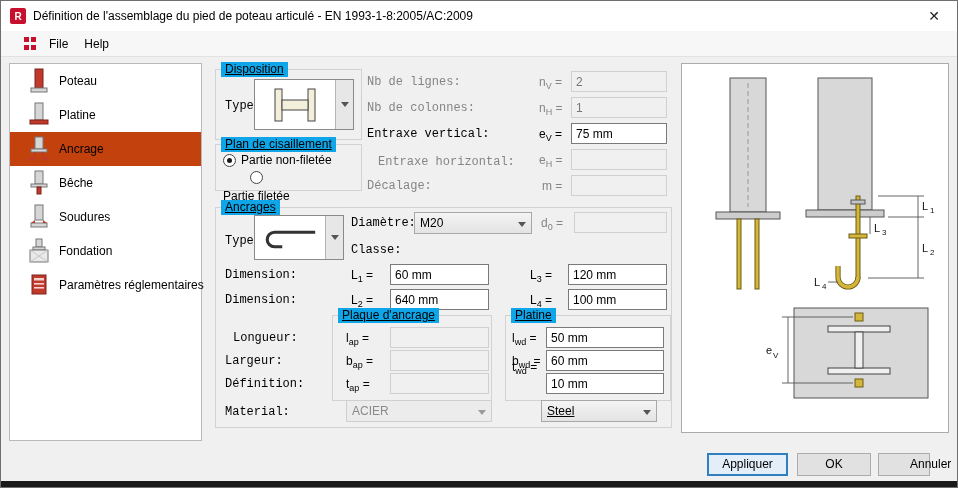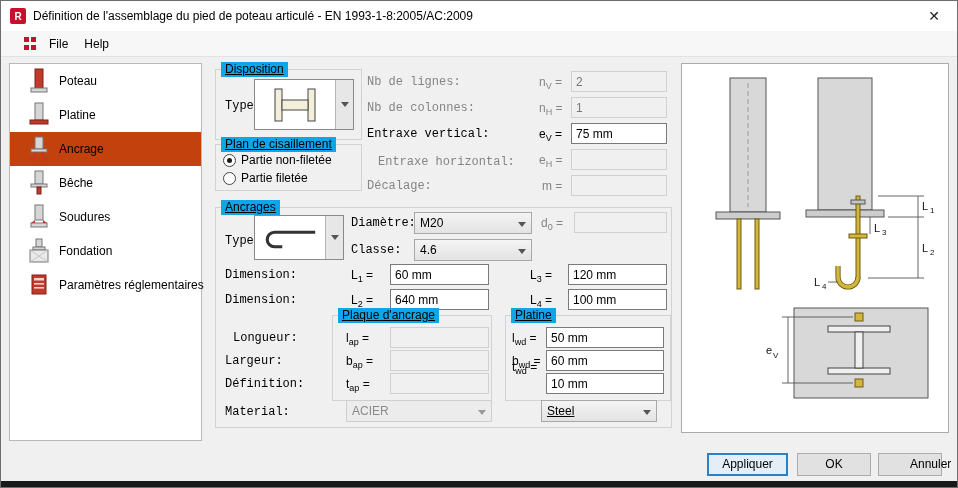--- a/index.html
+++ b/index.html
@@ -218,21 +218,21 @@
   <span class="sym dis" style="left:541px;top:175px;"><span>m</span><sub></sub> <span>=</span></span>
   <div class="field disabled" style="left:570px;top:174px;width:96px;"></div>
 
   <div class="groupbox" style="left:214px;top:143px;width:147px;height:47px;">
     <span class="legend">Plan de cisaillement</span>
   </div>
   <div class="radio checked" style="left:222px;top:152px;">
     <span class="rdot"></span>
     <span>Partie non-filetée</span>
   </div>
-  <div class="radio" style="left:222px;top:170px;">
+  <div class="radio" style="left:222px;top:170px;flex-direction:column;">
     <span class="rdot"></span>
     <span>Partie filetée</span>
   </div>
 
   <div class="groupbox" style="left:214px;top:206px;width:457px;height:221px;">
     <span class="legend">Ancrages</span>
   </div>
   <span class="lbl" style="left:224px;top:230px;">Type:</span>
   <div class="imgcombo" style="left:253px;top:214px;width:90px;height:45px;">
     <span class="imgarea">
@@ -246,23 +246,20 @@
   </div>
 
   <span class="lbl" style="left:350px;top:212px;">Diamètre:</span>
   <div class="combo" style="left:413px;top:211px;width:118px;">
     <span>M20</span><span class="arr"></span>
   </div>
   <span class="sym dis" style="left:540px;top:212px;"><span>d</span><sub>0</sub> <span>=</span></span>
   <div class="field disabled" style="left:573px;top:211px;width:93px;"></div>
 
   <span class="lbl" style="left:350px;top:239px;">Classe:</span>
-  <div class="combo" style="left:413px;top:238px;width:118px;">
-    <span>4.6</span><span class="arr"></span>
-  </div>
 
   <span class="lbl" style="left:224px;top:264px;">Dimension:</span>
   <span class="sym" style="left:350px;top:264px;"><span>L</span><sub>1</sub> <span>=</span></span>
   <div class="field" style="left:389px;top:263px;width:99px;">60 mm</div>
   <span class="sym" style="left:529px;top:264px;"><span>L</span><sub>3</sub> <span>=</span></span>
   <div class="field" style="left:567px;top:263px;width:99px;">120 mm</div>
 
   <span class="lbl" style="left:224px;top:289px;">Dimension:</span>
   <span class="sym" style="left:350px;top:289px;"><span>L</span><sub>2</sub> <span>=</span></span>
   <div class="field" style="left:389px;top:288px;width:99px;">640 mm</div>
@@ -347,16 +344,16 @@
         <line x1="171" y1="319" x2="100" y2="319"></line>
         <line x1="106" y1="253" x2="106" y2="319"></line>
       </g>
       <text x="84" y="290" class="dml">e</text>
       <text x="91" y="294" class="dms">V</text>
     </svg>
   </div>
 
   <div class="btn default" style="left:706px;top:452px;width:81px;">Appliquer</div>
   <div class="btn" style="left:796px;top:452px;width:74px;">OK</div>
-  <div class="btn" style="left:877px;top:452px;width:64px;padding-left:31px;">Annuler</div>
+  <div class="btn" style="left:877px;top:452px;width:52px;padding-left:31px;">Annuler</div>
 
   <div class="bottom-edge"></div>
 </div>
 
 </body></html>

